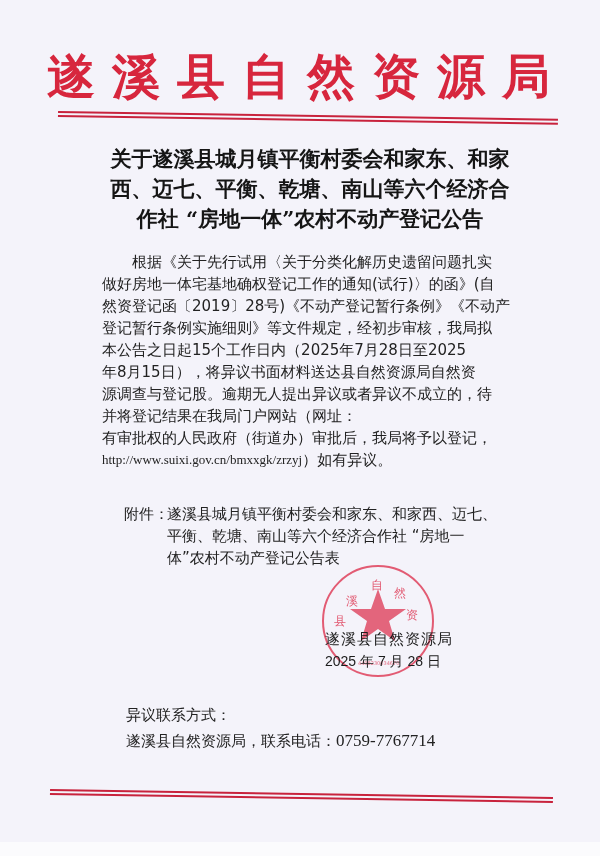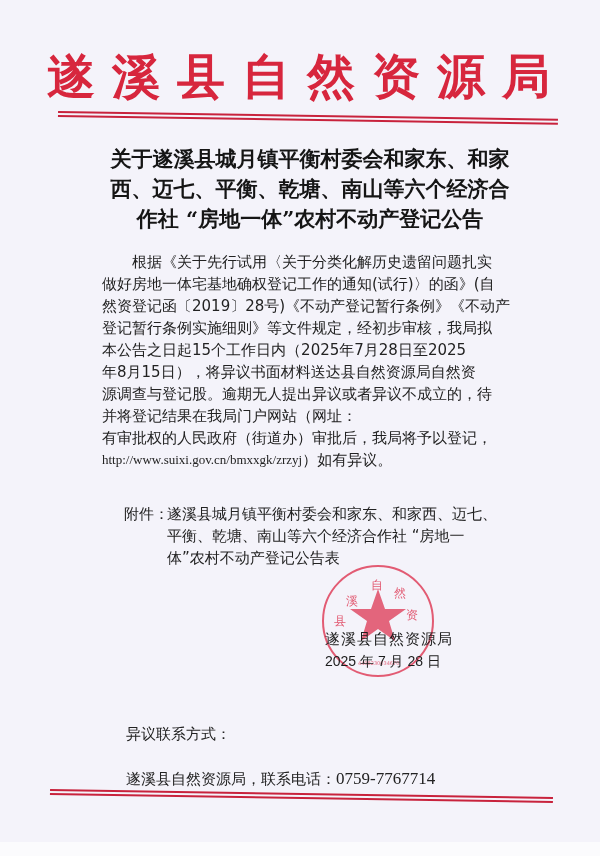--- a/index.html
+++ b/index.html
@@ -77,21 +77,21 @@
     }
     .signature div { white-space: nowrap; }
     .signature .org { letter-spacing: 1px; }
     .signature .date { font-family: Liberation Sans, sans-serif; font-size: 14px; }
 
     .contact {
       position: absolute; left: 126px; top: 703px;
       font-family: "DejaVu Sans", "Liberation Sans", sans-serif;
       font-size: 15px; line-height: 25px; color: #222;
     }
-    .contact div { white-space: nowrap; margin-top: 19px; }
+    .contact div { white-space: nowrap; }
     .contact .phone { font-family: "Liberation Serif", "DejaVu Serif", serif; font-size: 17px; }
   </style>
 </head>
 <body>
 
 <div class="page-bottom-strip"></div>
 
 <div class="masthead">遂溪县自然资源局</div>
 
 <div class="red-rule top-rule">

